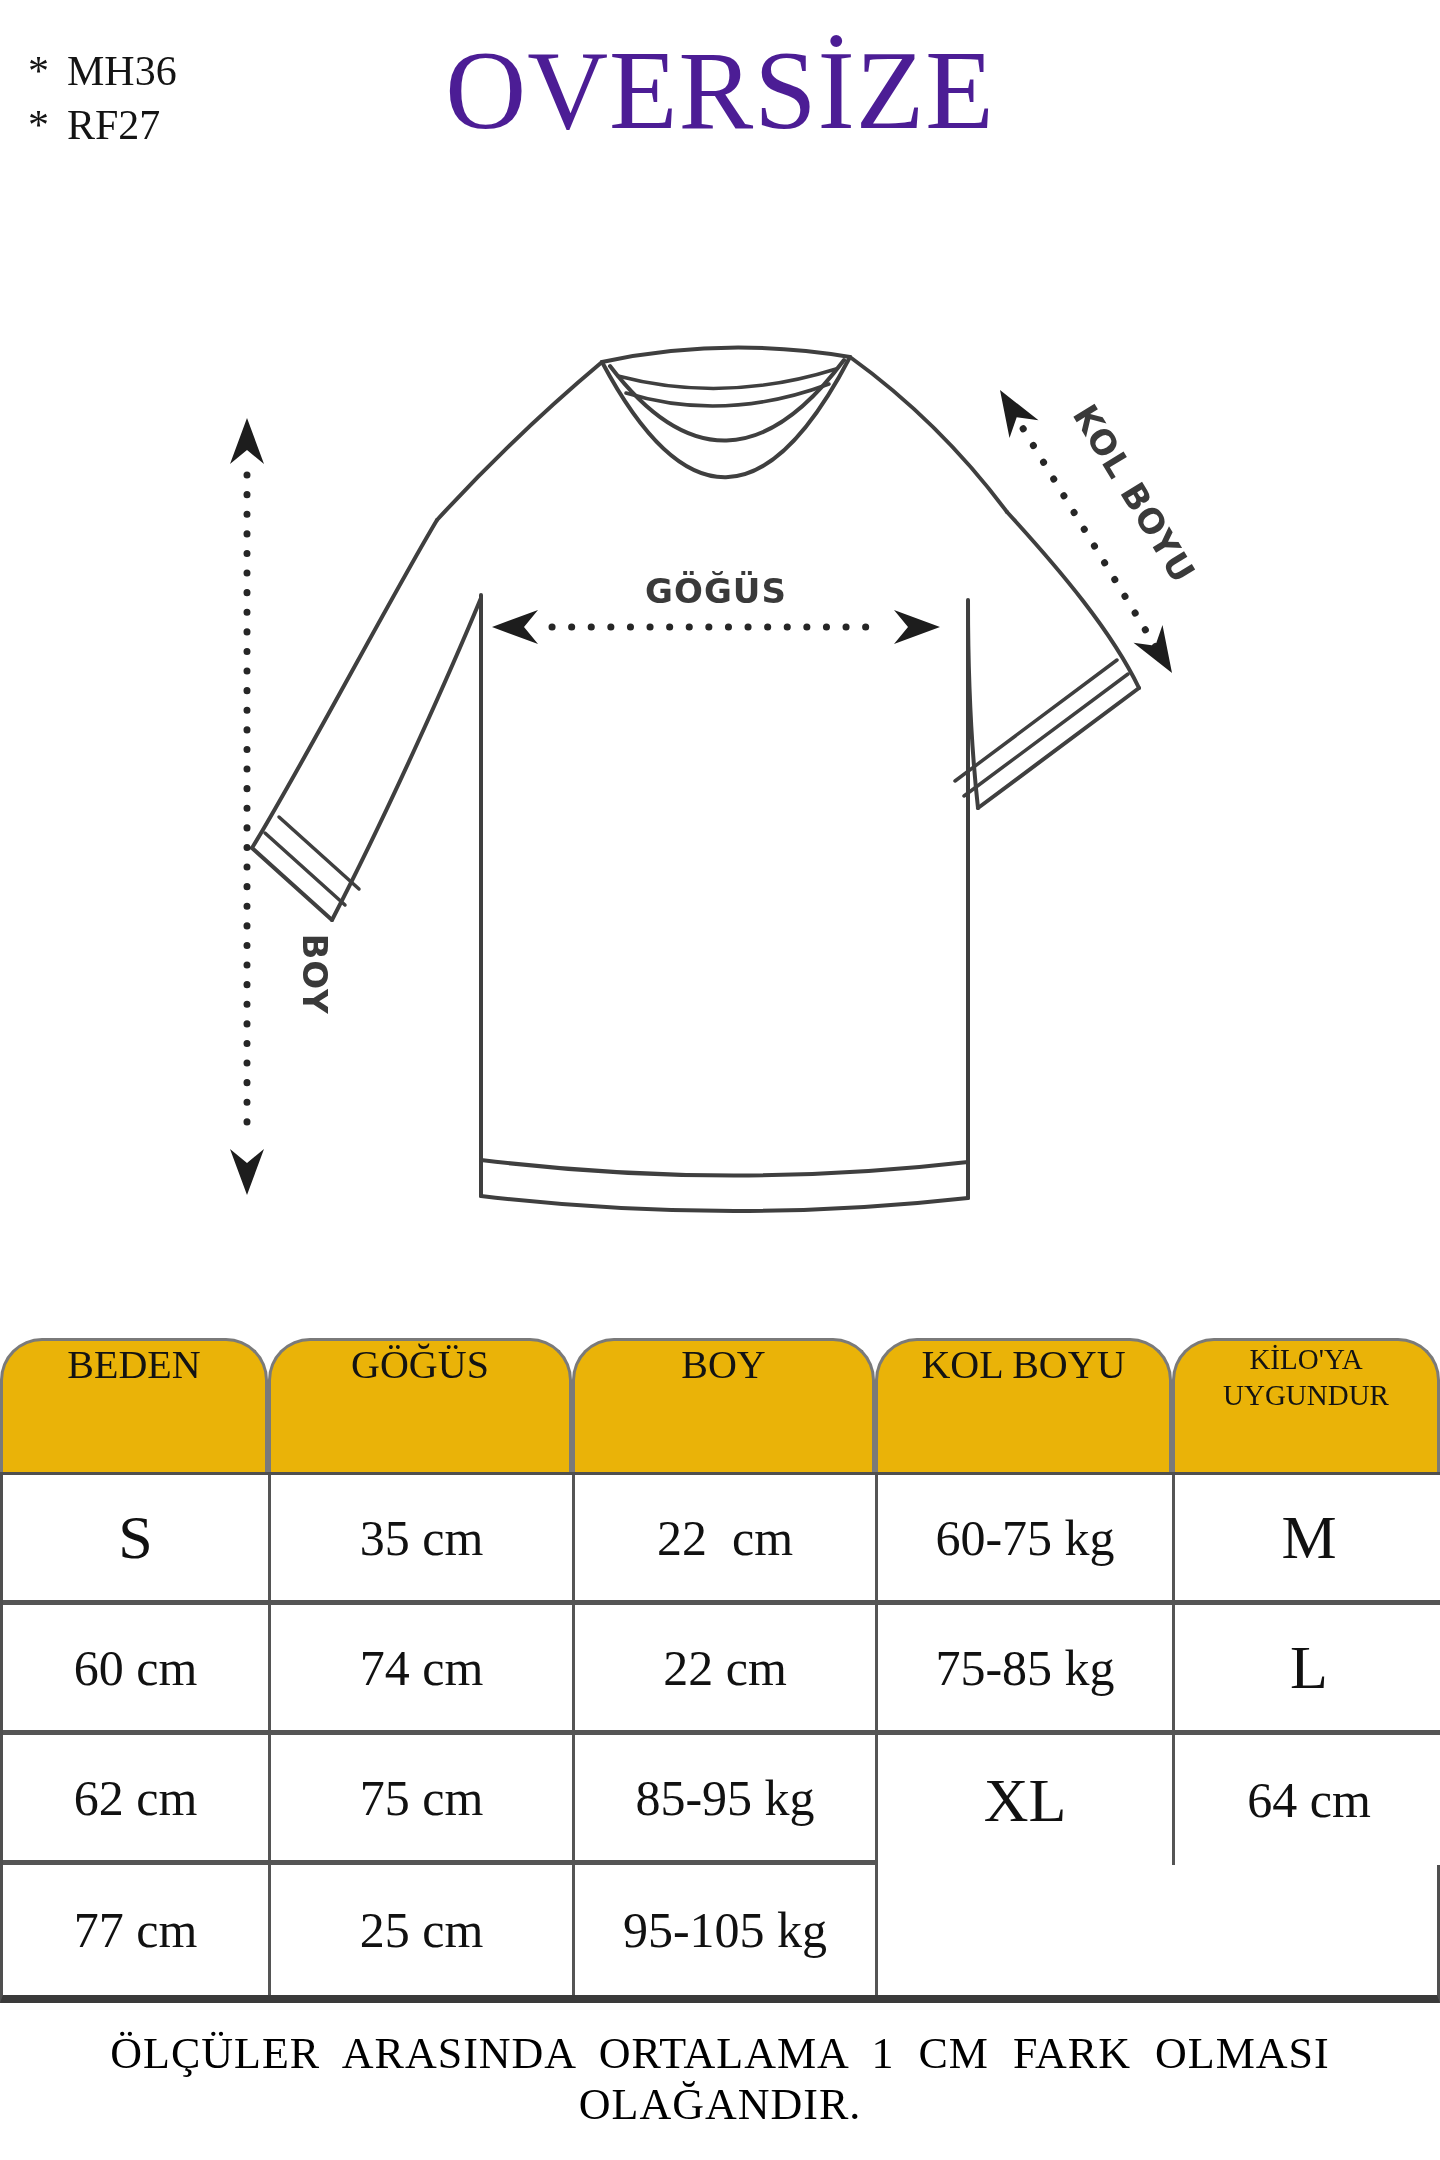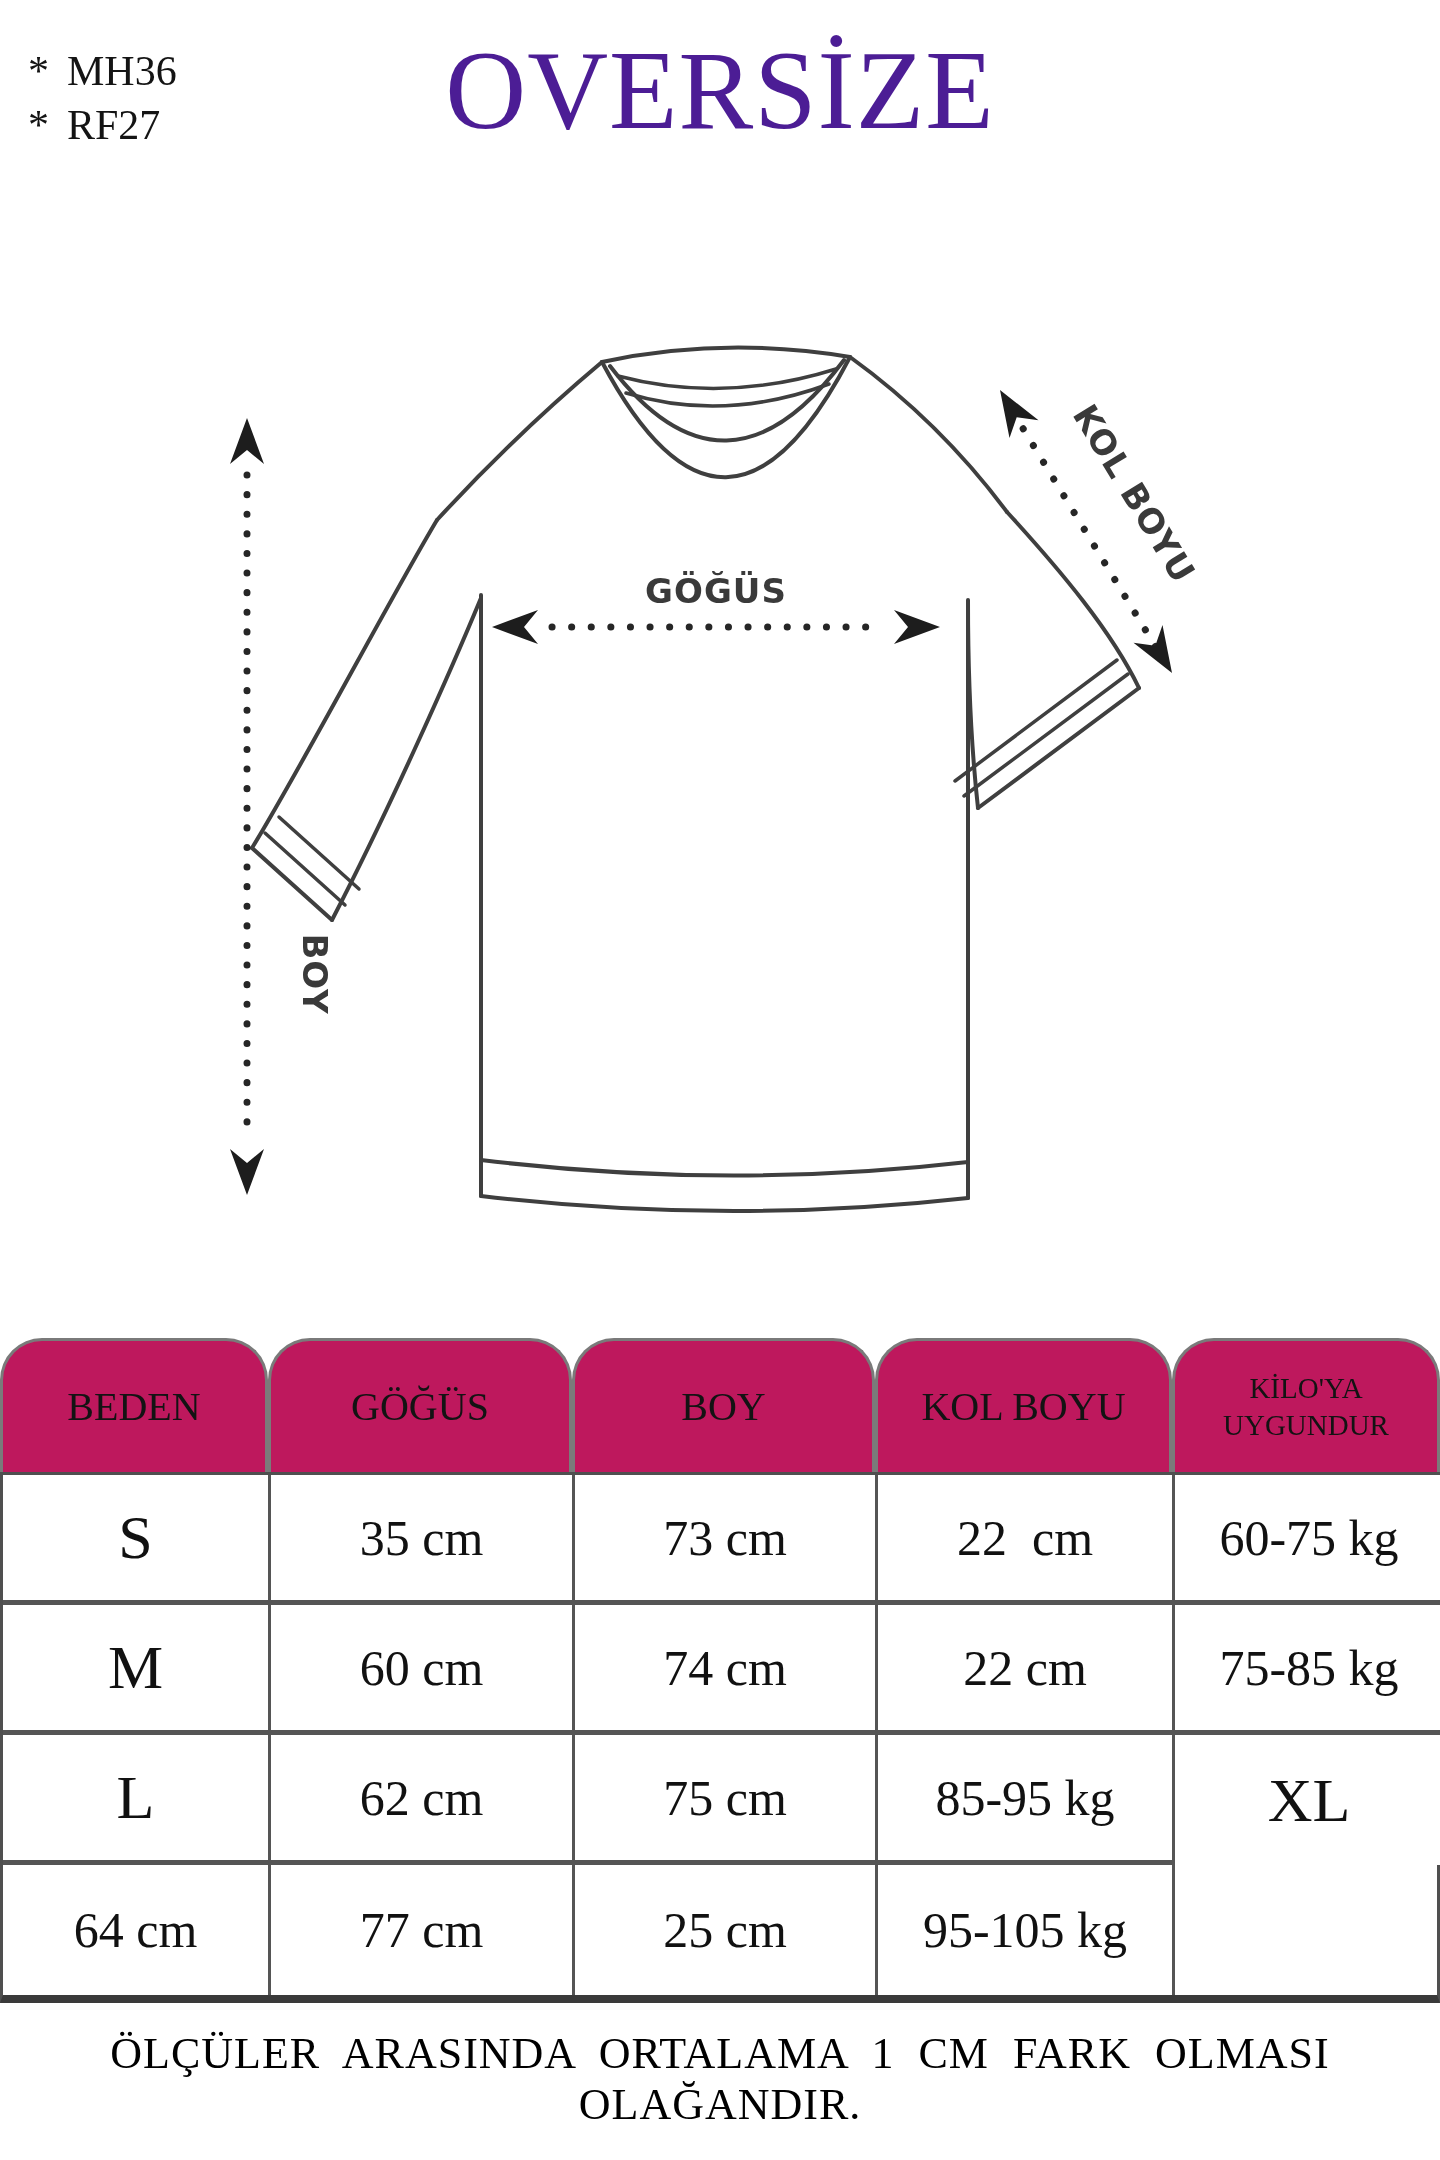--- a/index.html
+++ b/index.html
@@ -64,23 +64,22 @@
   }
   .tab-row {
     display: grid;
     grid-template-columns: 268px 304px 303px 297px 268px;
     height: 134px;
   }
   .tab {
     border: 3px solid #7a7a7a;
     border-bottom: none;
     border-radius: 42px 42px 0 0;
-    background: #be185d;
+    background: #eab308;
     display: flex;
-    align-items: center;
     justify-content: center;
     text-align: center;
     font-size: 40px;
     color: #131313;
   }
   .tab.small { font-size: 29px; line-height: 1.25; }
   .tab.small span { display: inline-block; max-width: 210px; }
   .table-body {
     display: grid;
     grid-template-columns: 268px 304px 303px 297px 268px;
@@ -208,21 +207,20 @@
         </div>
       <div class="tab small">
           <span>KİLO'YA UYGUNDUR</span>
         </div>
     </div>
 
     <div class="table-body">
 
       <div class="cell size-cell">S</div>
       <div class="cell">35 cm</div>
-      <div class="cell">73 cm</div>
       <div class="cell">22  cm</div>
       <div class="cell">60-75 kg</div>
 
       <div class="cell size-cell">M</div>
       <div class="cell">60 cm</div>
       <div class="cell">74 cm</div>
       <div class="cell">22 cm</div>
       <div class="cell">75-85 kg</div>
 
       <div class="cell size-cell">L</div>

